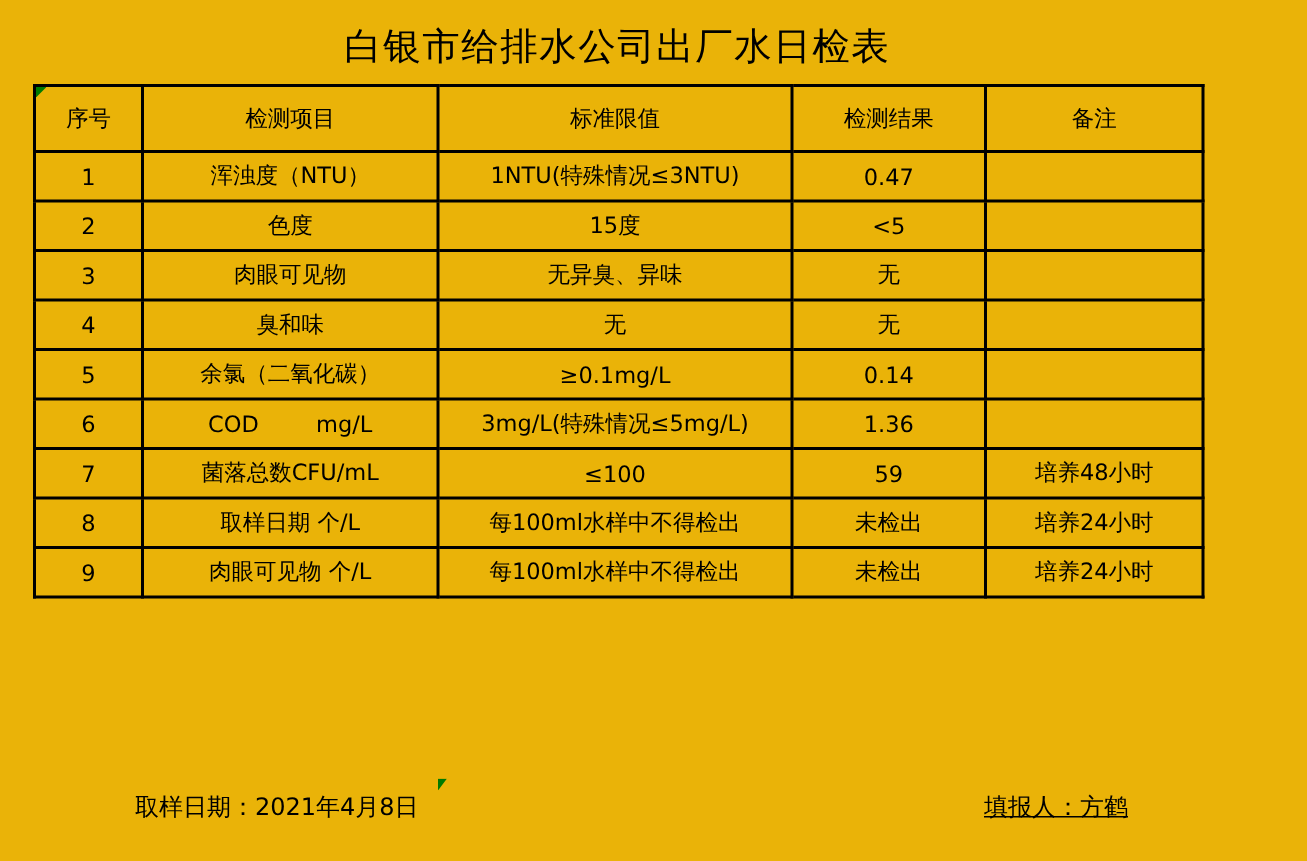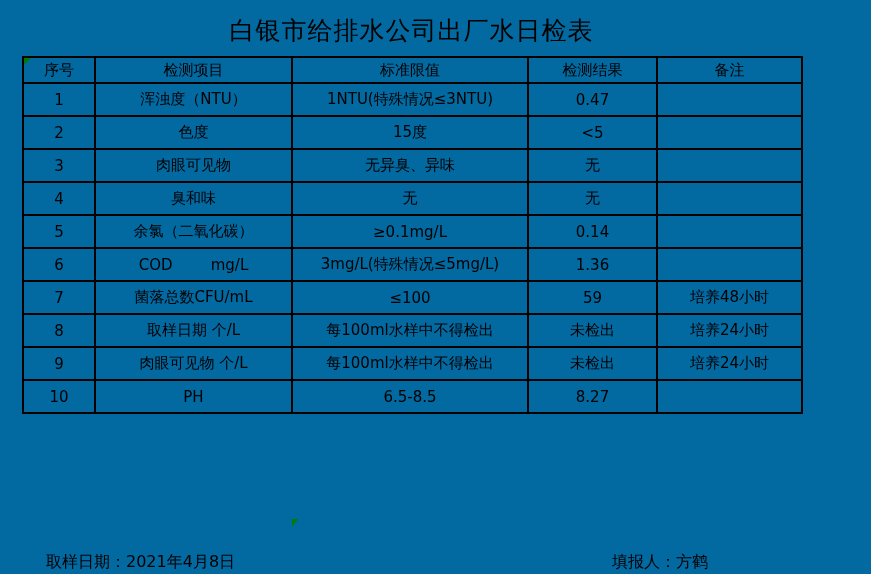--- a/index.html
+++ b/index.html
@@ -5,21 +5,21 @@
   * { margin: 0; padding: 0; box-sizing: border-box; }
   html, body { background: #ffffff; }
   body {
     font-family: "DejaVu Sans", "Liberation Sans", sans-serif;
     color: #000;
   }
   .page {
     position: relative;
     width: 871px;
     height: 574px;
-    background: #0369a1;
+    background: #eab308;
     overflow: hidden;
   }
   .title {
     position: absolute;
     top: 14px;
     left: 22px;
     width: 779px;
     text-align: center;
     font-size: 25px;
     letter-spacing: 1px;
@@ -38,49 +38,50 @@
   table.inspection td {
     border: 2px solid #000000;
     text-align: center;
     vertical-align: middle;
     font-weight: normal;
     font-size: 15px;
     white-space: pre;
     overflow: hidden;
     padding: 0 2px;
   }
-  table.inspection thead tr { height: 26px; }
+  table.inspection thead tr { height: 44px; }
   table.inspection tbody tr { height: 33px; }
   th.first-th { position: relative; }
   .corner-marker {
     position: absolute;
     top: 0;
     left: 0;
     width: 7px;
     height: 7px;
     clip-path: polygon(0 0, 100% 0, 0 100%);
   }
   .bottom-marker {
     position: absolute;
     left: 292px;
     top: 519px;
     width: 6px;
     height: 8px;
     clip-path: polygon(0 0, 100% 0, 0 100%);
   }
   .footer-item {
     position: absolute;
-    top: 552px;
+    top: 528px;
     font-size: 16px;
     white-space: nowrap;
     color: #000;
+    margin-left: 44px;
   }
   .footer-sample { left: 46px; }
   .footer-test { left: 365px; }
-  .footer-reporter { left: 612px; }
+  .footer-reporter { left: 612px; text-decoration: underline; }
 </style>
 </head>
 <body>
 
 <div class="page">
 
   <div class="title">白银市给排水公司出厂水日检表</div>
 
   <table class="inspection">
     <colgroup>
@@ -156,27 +157,20 @@
         <td>未检出</td>
         <td>培养24小时</td>
       </tr>
       <tr>
         <td>9</td>
         <td>肉眼可见物 个/L</td>
         <td>每100ml水样中不得检出</td>
         <td>未检出</td>
         <td>培养24小时</td>
       </tr>
-      <tr>
-        <td>10</td>
-        <td>PH</td>
-        <td>6.5-8.5</td>
-        <td>8.27</td>
-        <td></td>
-      </tr>
     </tbody>
   </table>
 
   <div class="bottom-marker" style="background:#007A00"></div>
 
   <div class="footer-item footer-sample">取样日期：2021年4月8日</div>
   <div class="footer-item footer-reporter">填报人：方鹤</div>
 
 </div>
 

